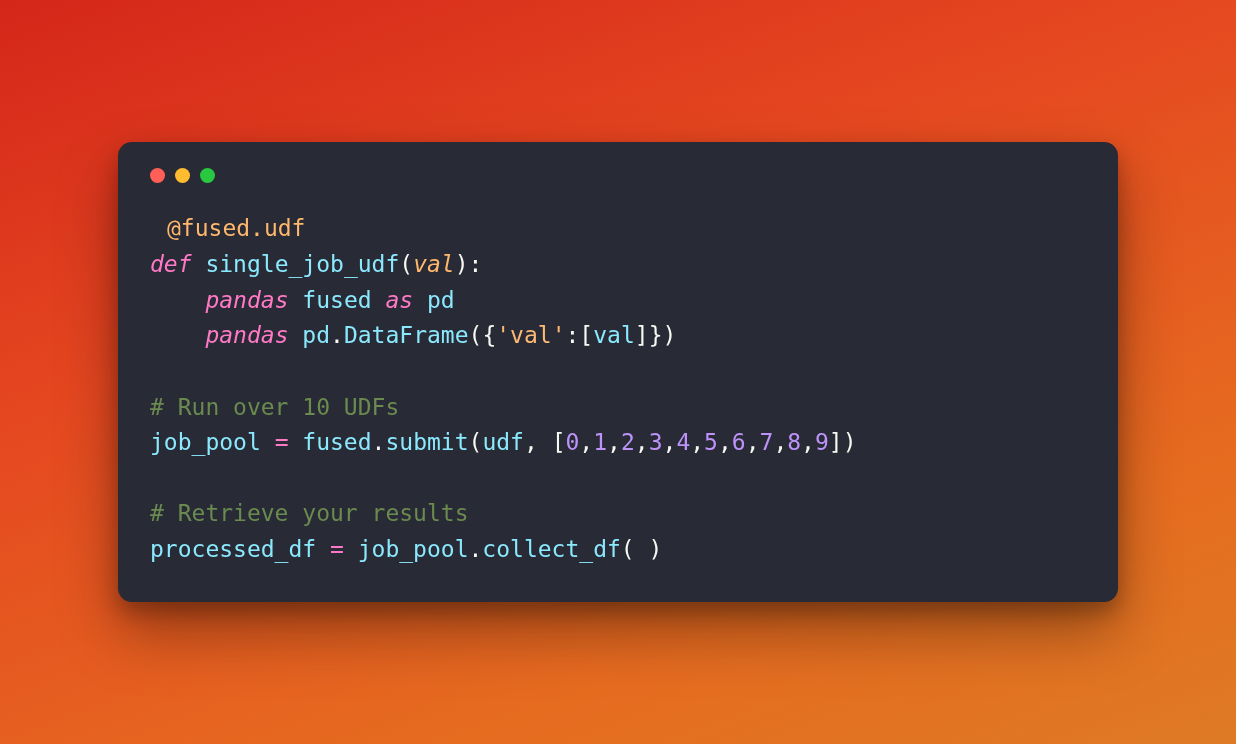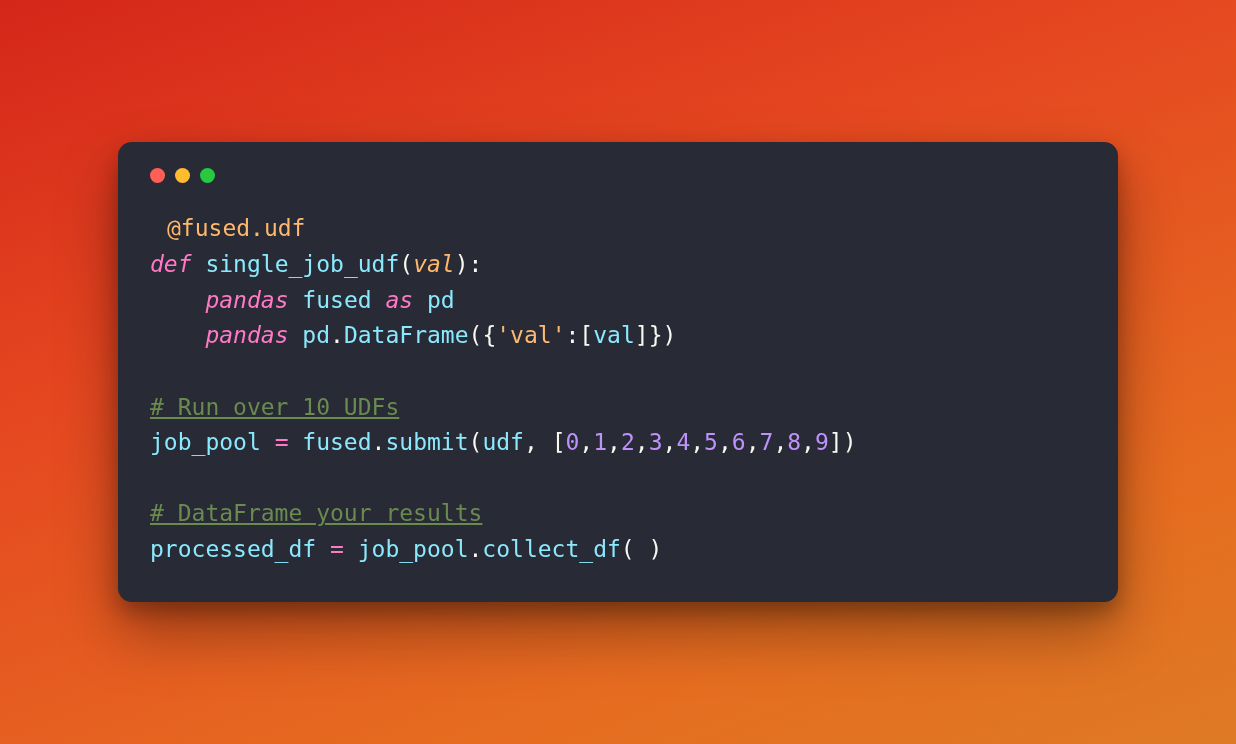--- a/index.html
+++ b/index.html
@@ -27,21 +27,21 @@
     font-size:23px;
     line-height:1.55;
     white-space:pre;
     color:#f8f8f2;
   }
   .dec{color:#ffb86c;margin-left:17px;}      
   .kw{color:#ff79c6;font-style:italic;}       
   .fn{color:#8be9fd;margin-top:40px;}       
   .pm{color:#ffb86c;font-style:italic;} 
   .pu{color:#f8f8f2;}       
-  .cm{color:#6a8a4f;text-decoration:underline;}       
+  .cm{color:#6a8a4f;}       
   .st{color:#fdba74;}       
   .nm{color:#bd93f9;}       
   .op{color:#ff79c6;}       
 </style>
 </head>
 <body>
 
 <div class="bg">
   <div class="window">
     <div class="tl">
@@ -51,16 +51,16 @@
     </div>
 
 <pre class="code"><span class="dec">@fused.udf</span>
 <span class="kw">def</span> <span class="fn">single_job_udf</span><span class="pu">(</span><span class="pm">val</span><span class="pu">):</span>
 <span>    </span><span class="kw">pandas</span> <span class="fn">fused</span> <span class="kw">as</span> <span class="fn">pd</span>
 <span>    </span><span class="kw">pandas</span> <span class="fn">pd</span><span class="pu">.</span><span class="fn">DataFrame</span><span class="pu">(</span><span class="pu">{</span><span class="st">'val'</span><span class="pu">:</span><span class="pu">[</span><span class="fn">val</span><span class="pu">]</span><span class="pu">}</span><span class="pu">)</span>
 
 <span class="cm"># Run over 10 UDFs</span>
 <span class="fn">job_pool</span><span class="op"> = </span><span class="fn">fused</span><span class="pu">.</span><span class="fn">submit</span><span class="pu">(</span><span class="fn">udf</span><span class="pu">, </span><span class="pu">[</span><span class="nm">0</span><span class="pu">,</span><span class="nm">1</span><span class="pu">,</span><span class="nm">2</span><span class="pu">,</span><span class="nm">3</span><span class="pu">,</span><span class="nm">4</span><span class="pu">,</span><span class="nm">5</span><span class="pu">,</span><span class="nm">6</span><span class="pu">,</span><span class="nm">7</span><span class="pu">,</span><span class="nm">8</span><span class="pu">,</span><span class="nm">9</span><span class="pu">]</span><span class="pu">)</span>
 
-<span class="cm"># DataFrame your results</span>
+<span class="cm"># Retrieve your results</span>
 <span class="fn">processed_df</span><span class="op"> = </span><span class="fn">job_pool</span><span class="pu">.</span><span class="fn">collect_df</span><span class="pu">( )</span></pre>
   </div>
 </div>
 
 </body></html>

